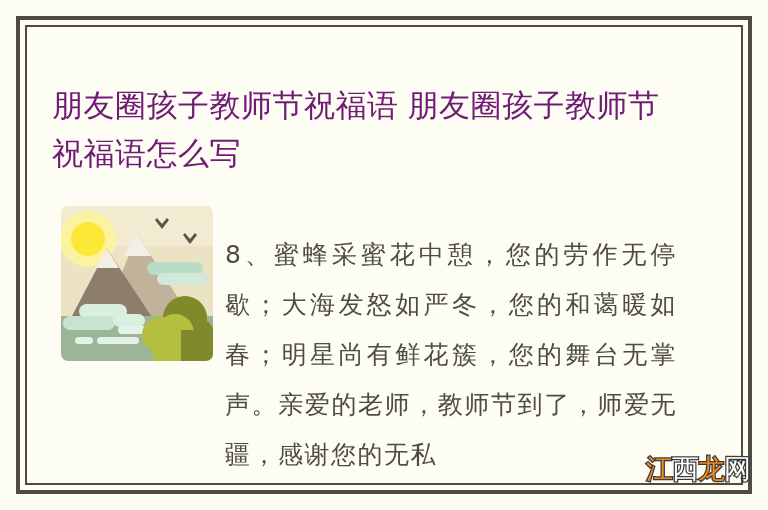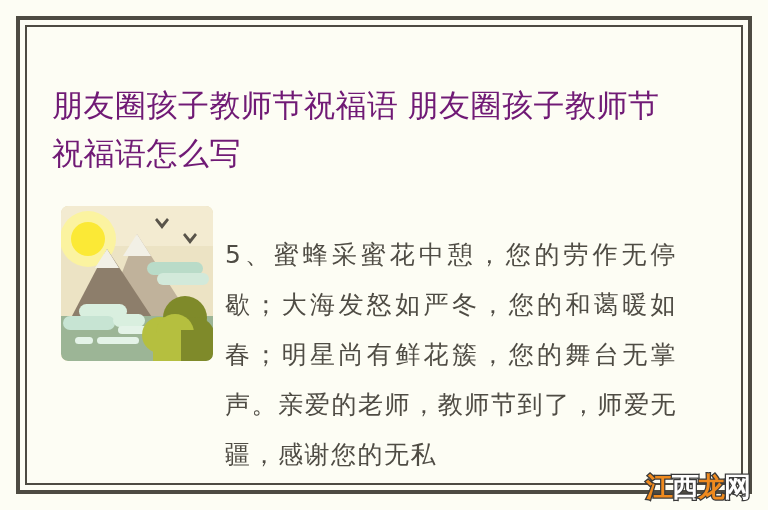--- a/index.html
+++ b/index.html
@@ -93,24 +93,24 @@
     letter-spacing: 1.5px;
     color: #4f4c44;
     text-align: justify;
     white-space: normal;
   }
 
   
   .watermark {
     position: absolute;
     right: 18px;
-    bottom: 8px;
+    bottom: 26px;
     font-size: 27px;
     line-height: 30px;
-    font-weight: bold;
+    font-weight: normal;
     font-family: "DejaVu Sans", "Liberation Sans", sans-serif;
     letter-spacing: -1px;
     white-space: nowrap;
     text-align: center;
   }
   .wm-o {
     color: #ef8a1e;
     -webkit-text-stroke: 2.5px #3a3a3a;
     paint-order: stroke fill;
   }
@@ -171,21 +171,21 @@
           <circle cx="124" cy="112" r="22" fill="#7f8a2a"></circle>
           <circle cx="134" cy="131" r="20" fill="#7f8a2a"></circle>
           <circle cx="99" cy="129" r="18" fill="#b5bf3f"></circle>
           <circle cx="114" cy="127" r="19" fill="#b5bf3f"></circle>
           <rect x="92" y="127" width="40" height="28" fill="#b5bf3f"></rect>
           <rect x="120" y="124" width="32" height="31" fill="#7f8a2a"></rect>
         </g>
       </svg>
     </div>
 
-    <p class="article-body">5、蜜蜂采蜜花中憩，您的劳作无停歇；大海发怒如严冬，您的和蔼暖如春；明星尚有鲜花簇，您的舞台无掌声。亲爱的老师，教师节到了，师爱无疆，感谢您的无私</p>
+    <p class="article-body">8、蜜蜂采蜜花中憩，您的劳作无停歇；大海发怒如严冬，您的和蔼暖如春；明星尚有鲜花簇，您的舞台无掌声。亲爱的老师，教师节到了，师爱无疆，感谢您的无私</p>
 
   </div>
 
   <div class="watermark">
     <span class="wm-o">江</span><span class="wm-w">西</span><span class="wm-o">龙</span><span class="wm-w">网</span>
   </div>
 
 </div>
 
 </body></html>

